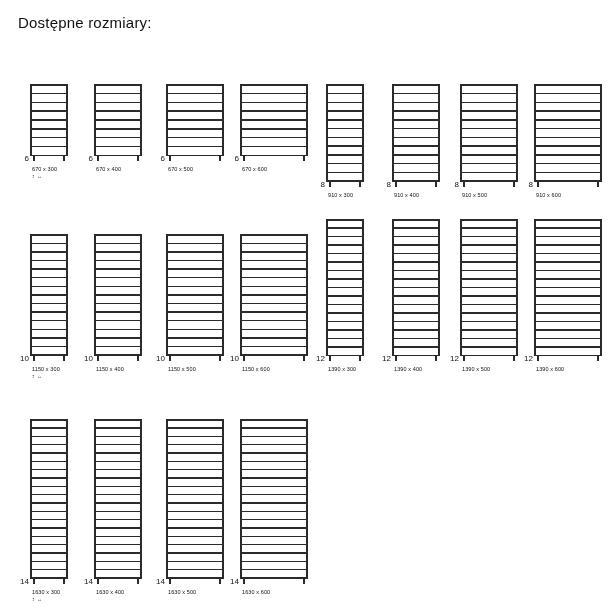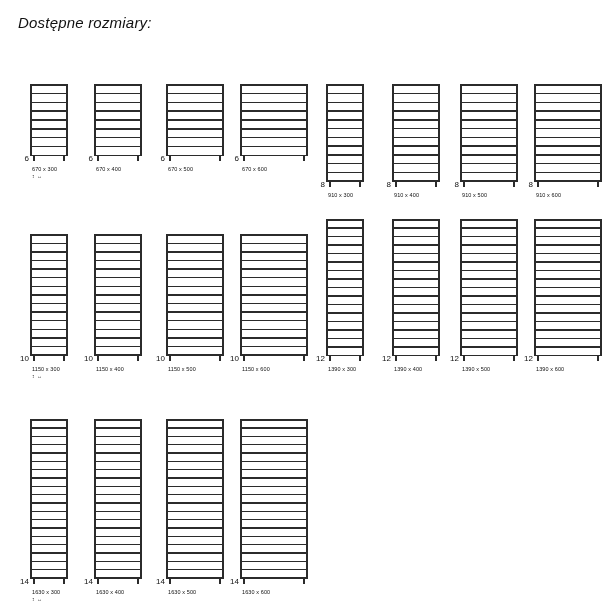--- a/index.html
+++ b/index.html
@@ -16,21 +16,20 @@
     position: relative;
   }
   #title {
     position: absolute;
     left: 18px;
     top: 14px;
     font-size: 15px;
     letter-spacing: 0.2px;
     color: #111111;
     white-space: nowrap;
-    font-style: italic;
   }
   .grid {
     position: absolute;
     left: 0;
     top: 0;
     width: 616px;
     height: 616px;
   }
   .item {
     position: absolute;

